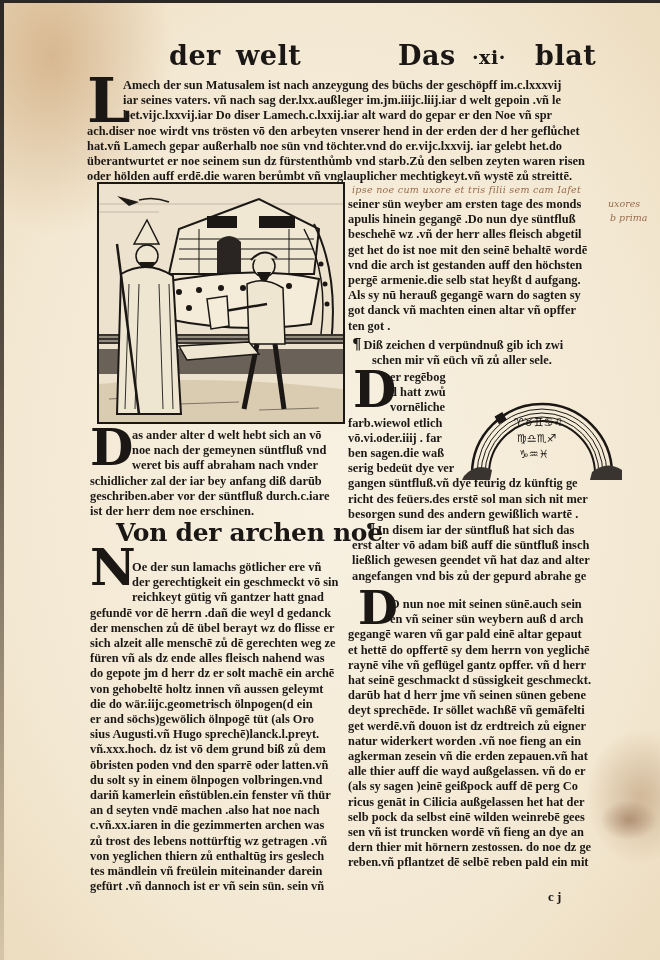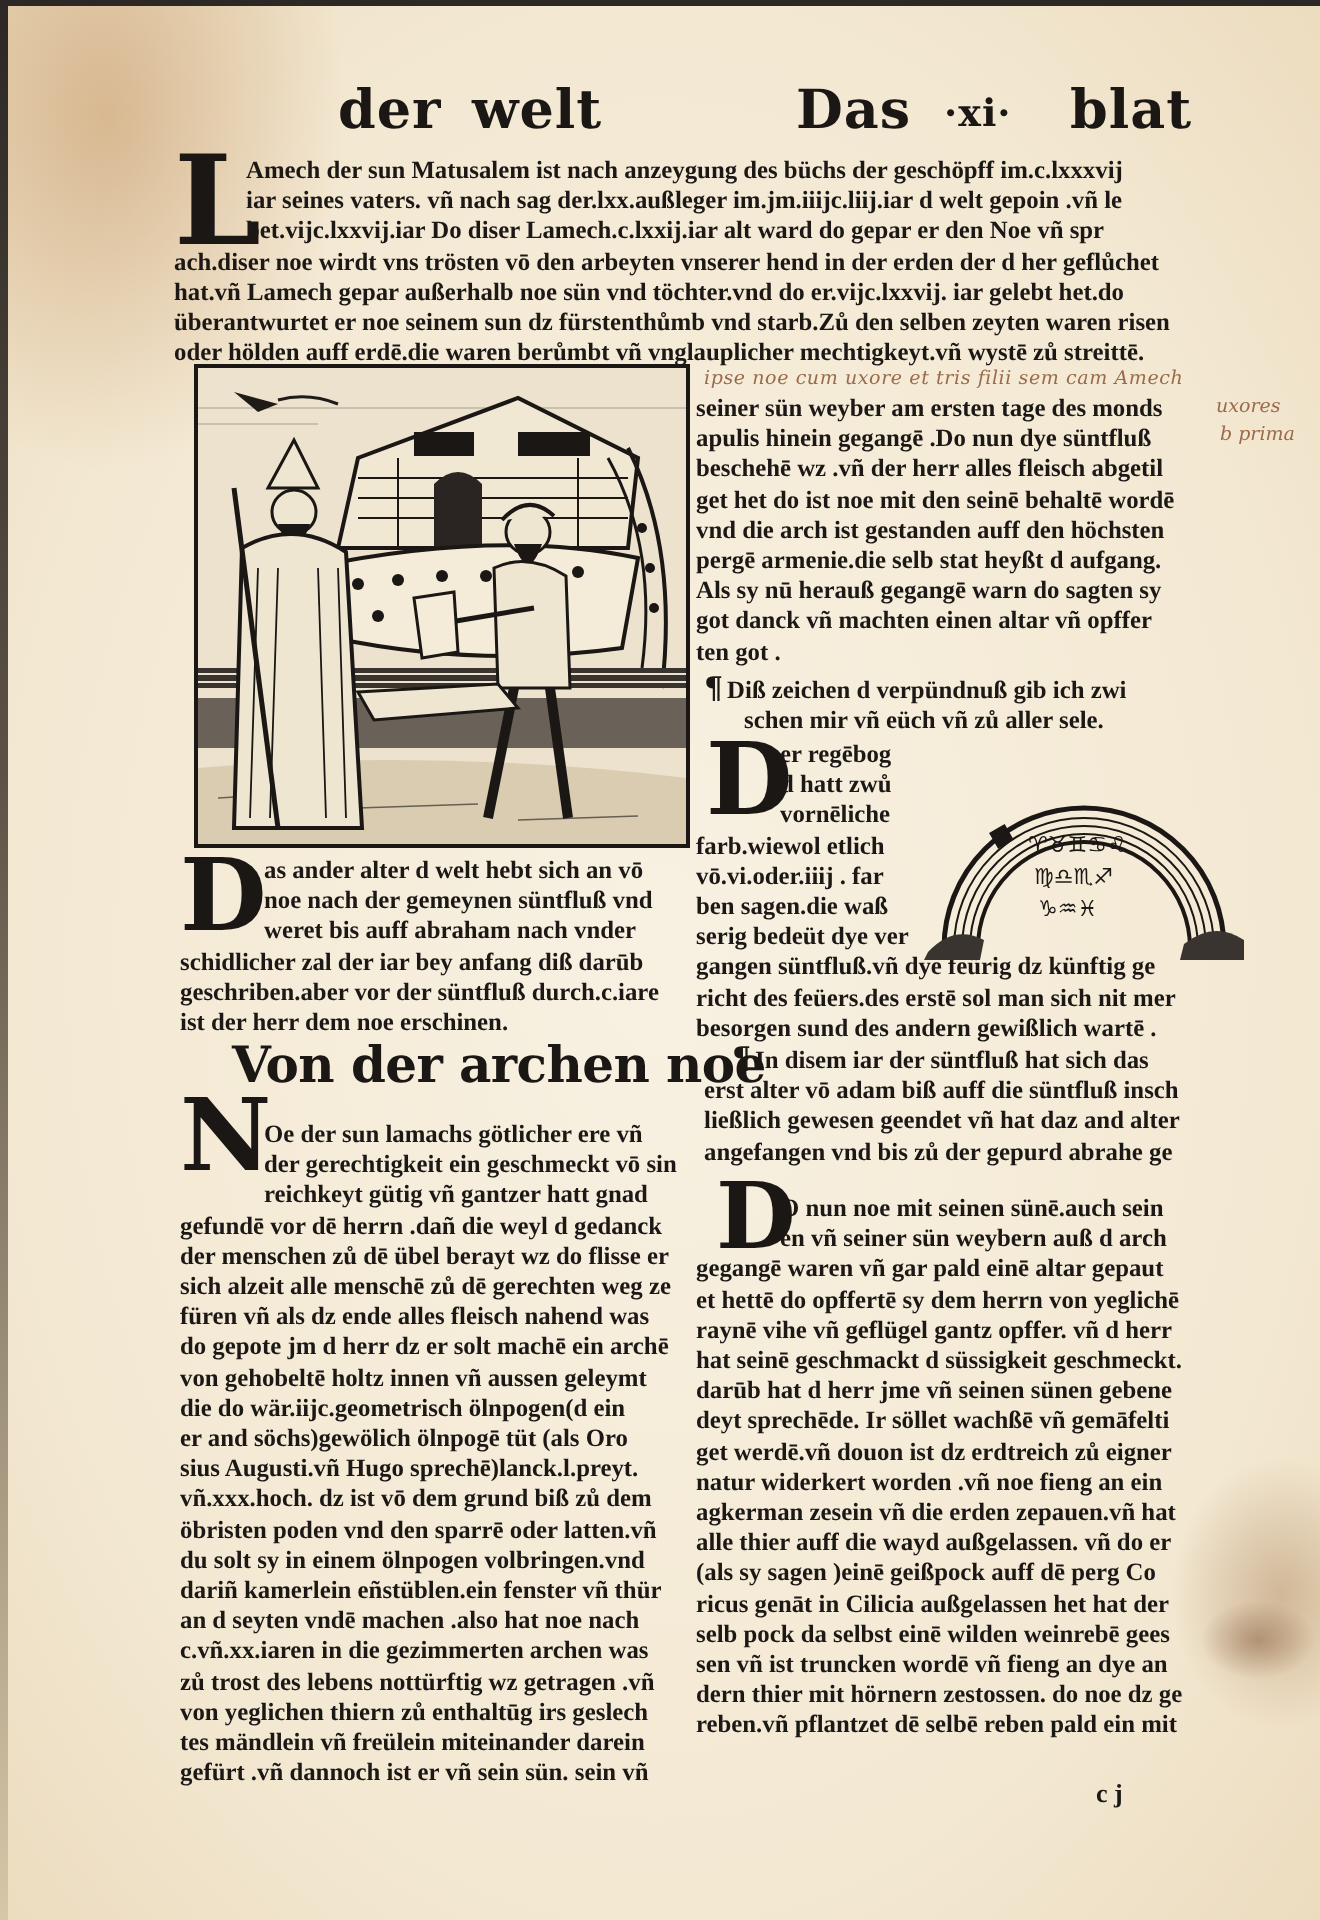--- a/index.html
+++ b/index.html
@@ -99,21 +99,21 @@
   <div class="intro text">
     <span class="line indent">Amech der sun Matusalem ist nach anzeygung des büchs der geschöpff im.c.lxxxvij</span>
     <span class="line indent">iar seines vaters. vñ nach sag der.lxx.außleger im.jm.iiijc.liij.iar d welt gepoin .vñ le</span>
     <span class="line indent">bet.vijc.lxxvij.iar Do diser Lamech.c.lxxij.iar alt ward do gepar er den Noe vñ spr</span>
     <span class="line">ach.diser noe wirdt vns trösten vō den arbeyten vnserer hend in der erden der d her geflůchet</span>
     <span class="line">hat.vñ Lamech gepar außerhalb noe sün vnd töchter.vnd do er.vijc.lxxvij. iar gelebt het.do</span>
     <span class="line">überantwurtet er noe seinem sun dz fürstenthůmb vnd starb.Zů den selben zeyten waren risen</span>
     <span class="line">oder hölden auff erdē.die waren berůmbt vñ vnglauplicher mechtigkeyt.vñ wystē zů streittē.</span>
   </div>
 
-  <div class="note">ipse noe cum uxore et tris filii sem cam Amech</div>
+  <div class="note">ipse noe cum uxore et tris filii sem cam Iafet</div>
   <div class="note-r1">uxores</div>
   <div class="note-r2">b prima</div>
 
   <div class="woodcut">
     <svg width="244" height="238" viewBox="0 0 244 238">
       <rect x="0" y="0" width="244" height="238" fill="#ece2cd"></rect>
 
       <g stroke="#2a2522" stroke-width="0.6" opacity="0.35">
         <line x1="0" y1="20" x2="244" y2="20"></line>
           <line x1="0" y1="28" x2="60" y2="28"></line>

